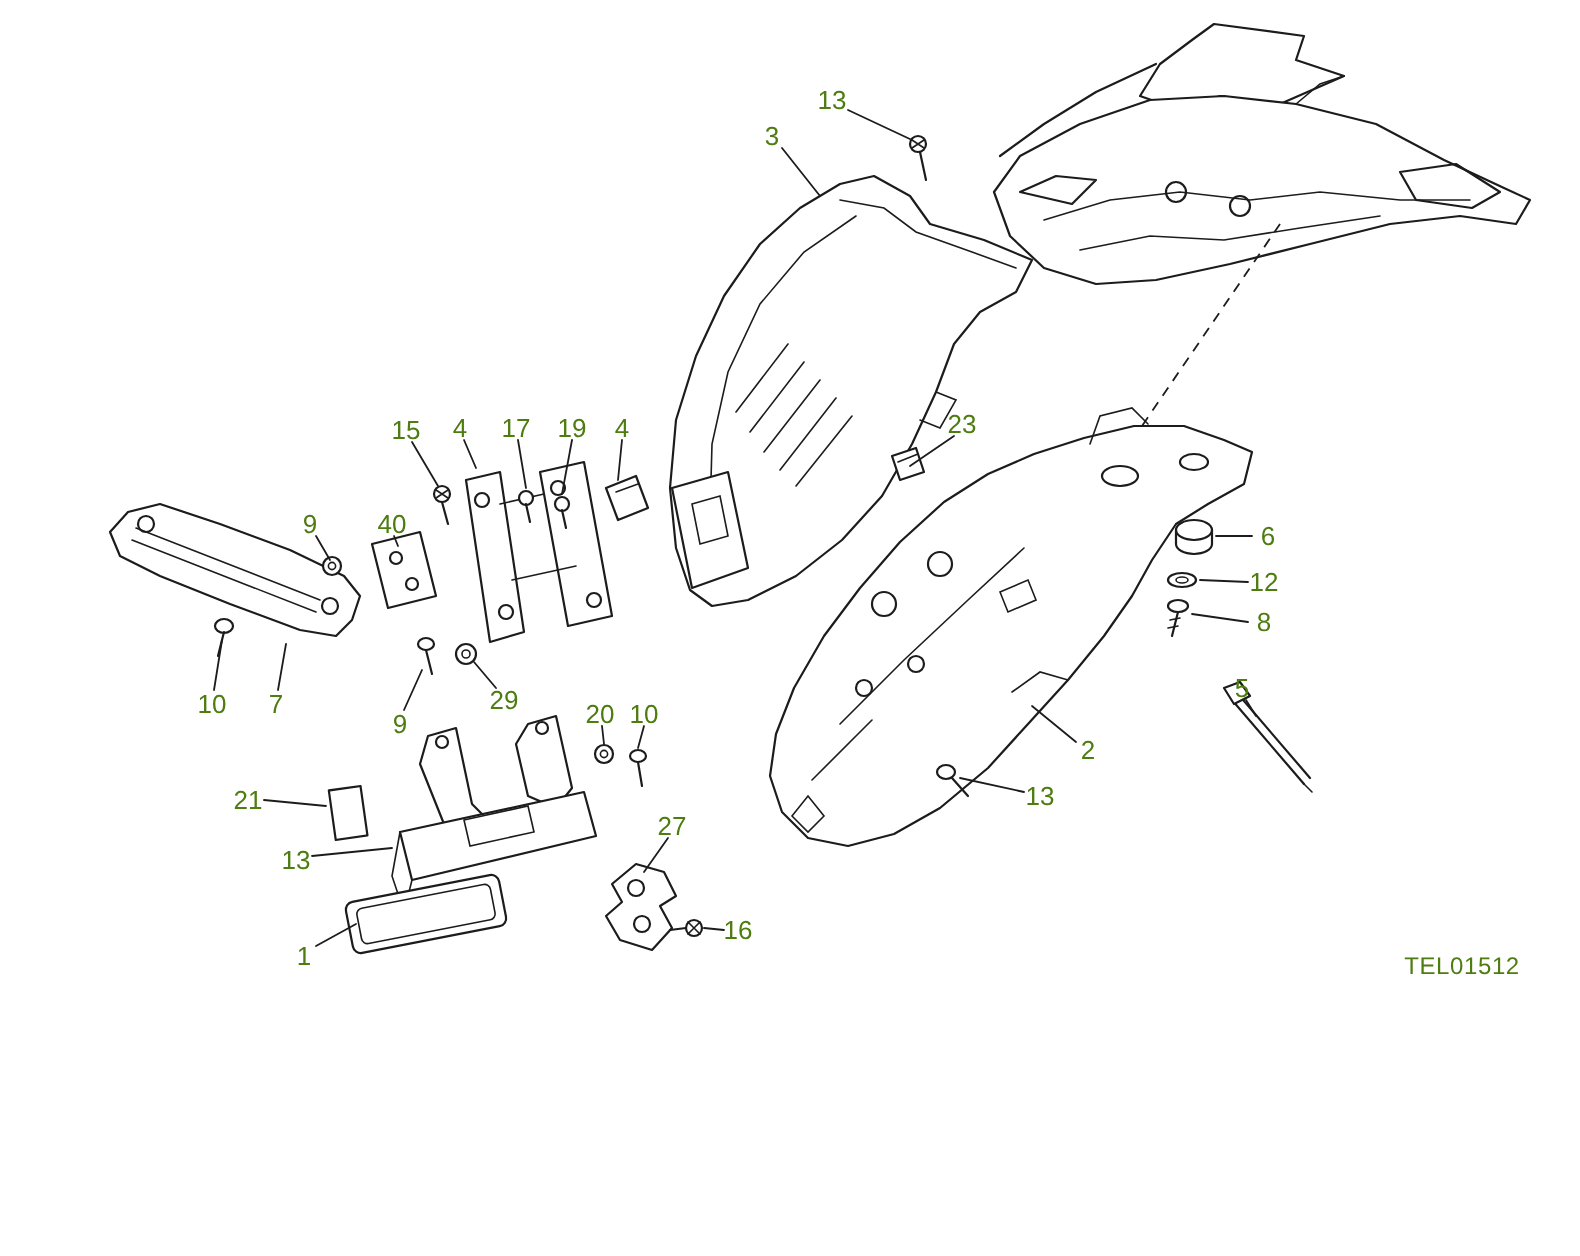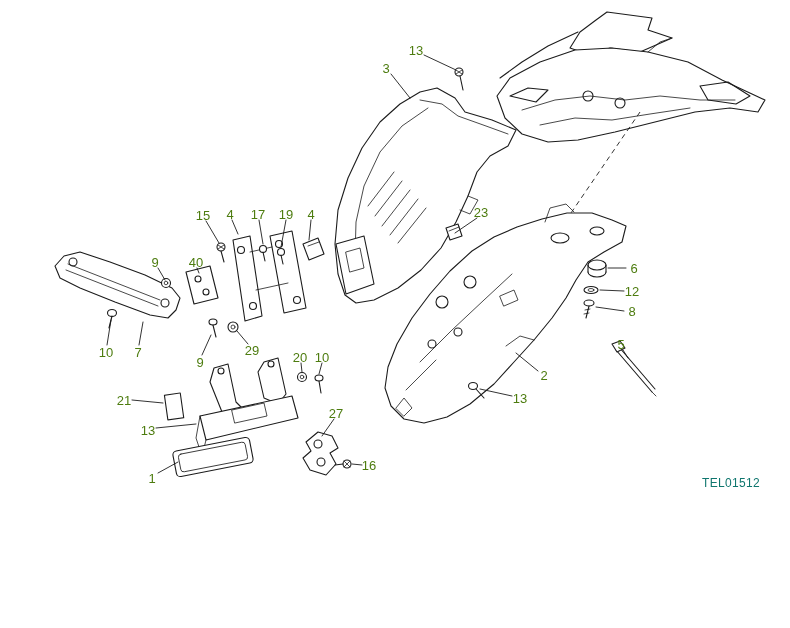--- a/index.html
+++ b/index.html
@@ -7,21 +7,21 @@
     position:relative;width:790px;height:628px;background:#ffffff;
     font-family:"Liberation Sans",sans-serif;overflow:hidden;
   }
   .stage svg{position:absolute;left:0;top:0;}
   .callout{
     position:absolute;transform:translate(-50%,-50%);
     font-size:13px;color:#4d7c0f;line-height:1;white-space:nowrap;
   }
   .code{
     position:absolute;transform:translate(-50%,-50%);
-    font-size:12px;color:#0f766e;letter-spacing:.3px;white-space:nowrap;
+    font-size:12px;color:#4d7c0f;letter-spacing:.3px;white-space:nowrap;
   }
   .ln{fill:none;stroke:#1c1c1c;stroke-width:1.1;stroke-linejoin:round;stroke-linecap:round;}
   .solid{fill:#ffffff;stroke:#1c1c1c;stroke-width:1.1;stroke-linejoin:round;stroke-linecap:round;}
   .thin{fill:none;stroke:#1c1c1c;stroke-width:.8;stroke-linecap:round;}
   .leader{fill:none;stroke:#1c1c1c;stroke-width:.9;stroke-linecap:round;}
   .dashed{fill:none;stroke:#1c1c1c;stroke-width:.9;stroke-dasharray:5 4;}
 </style>
 </head>
 <body>
 

